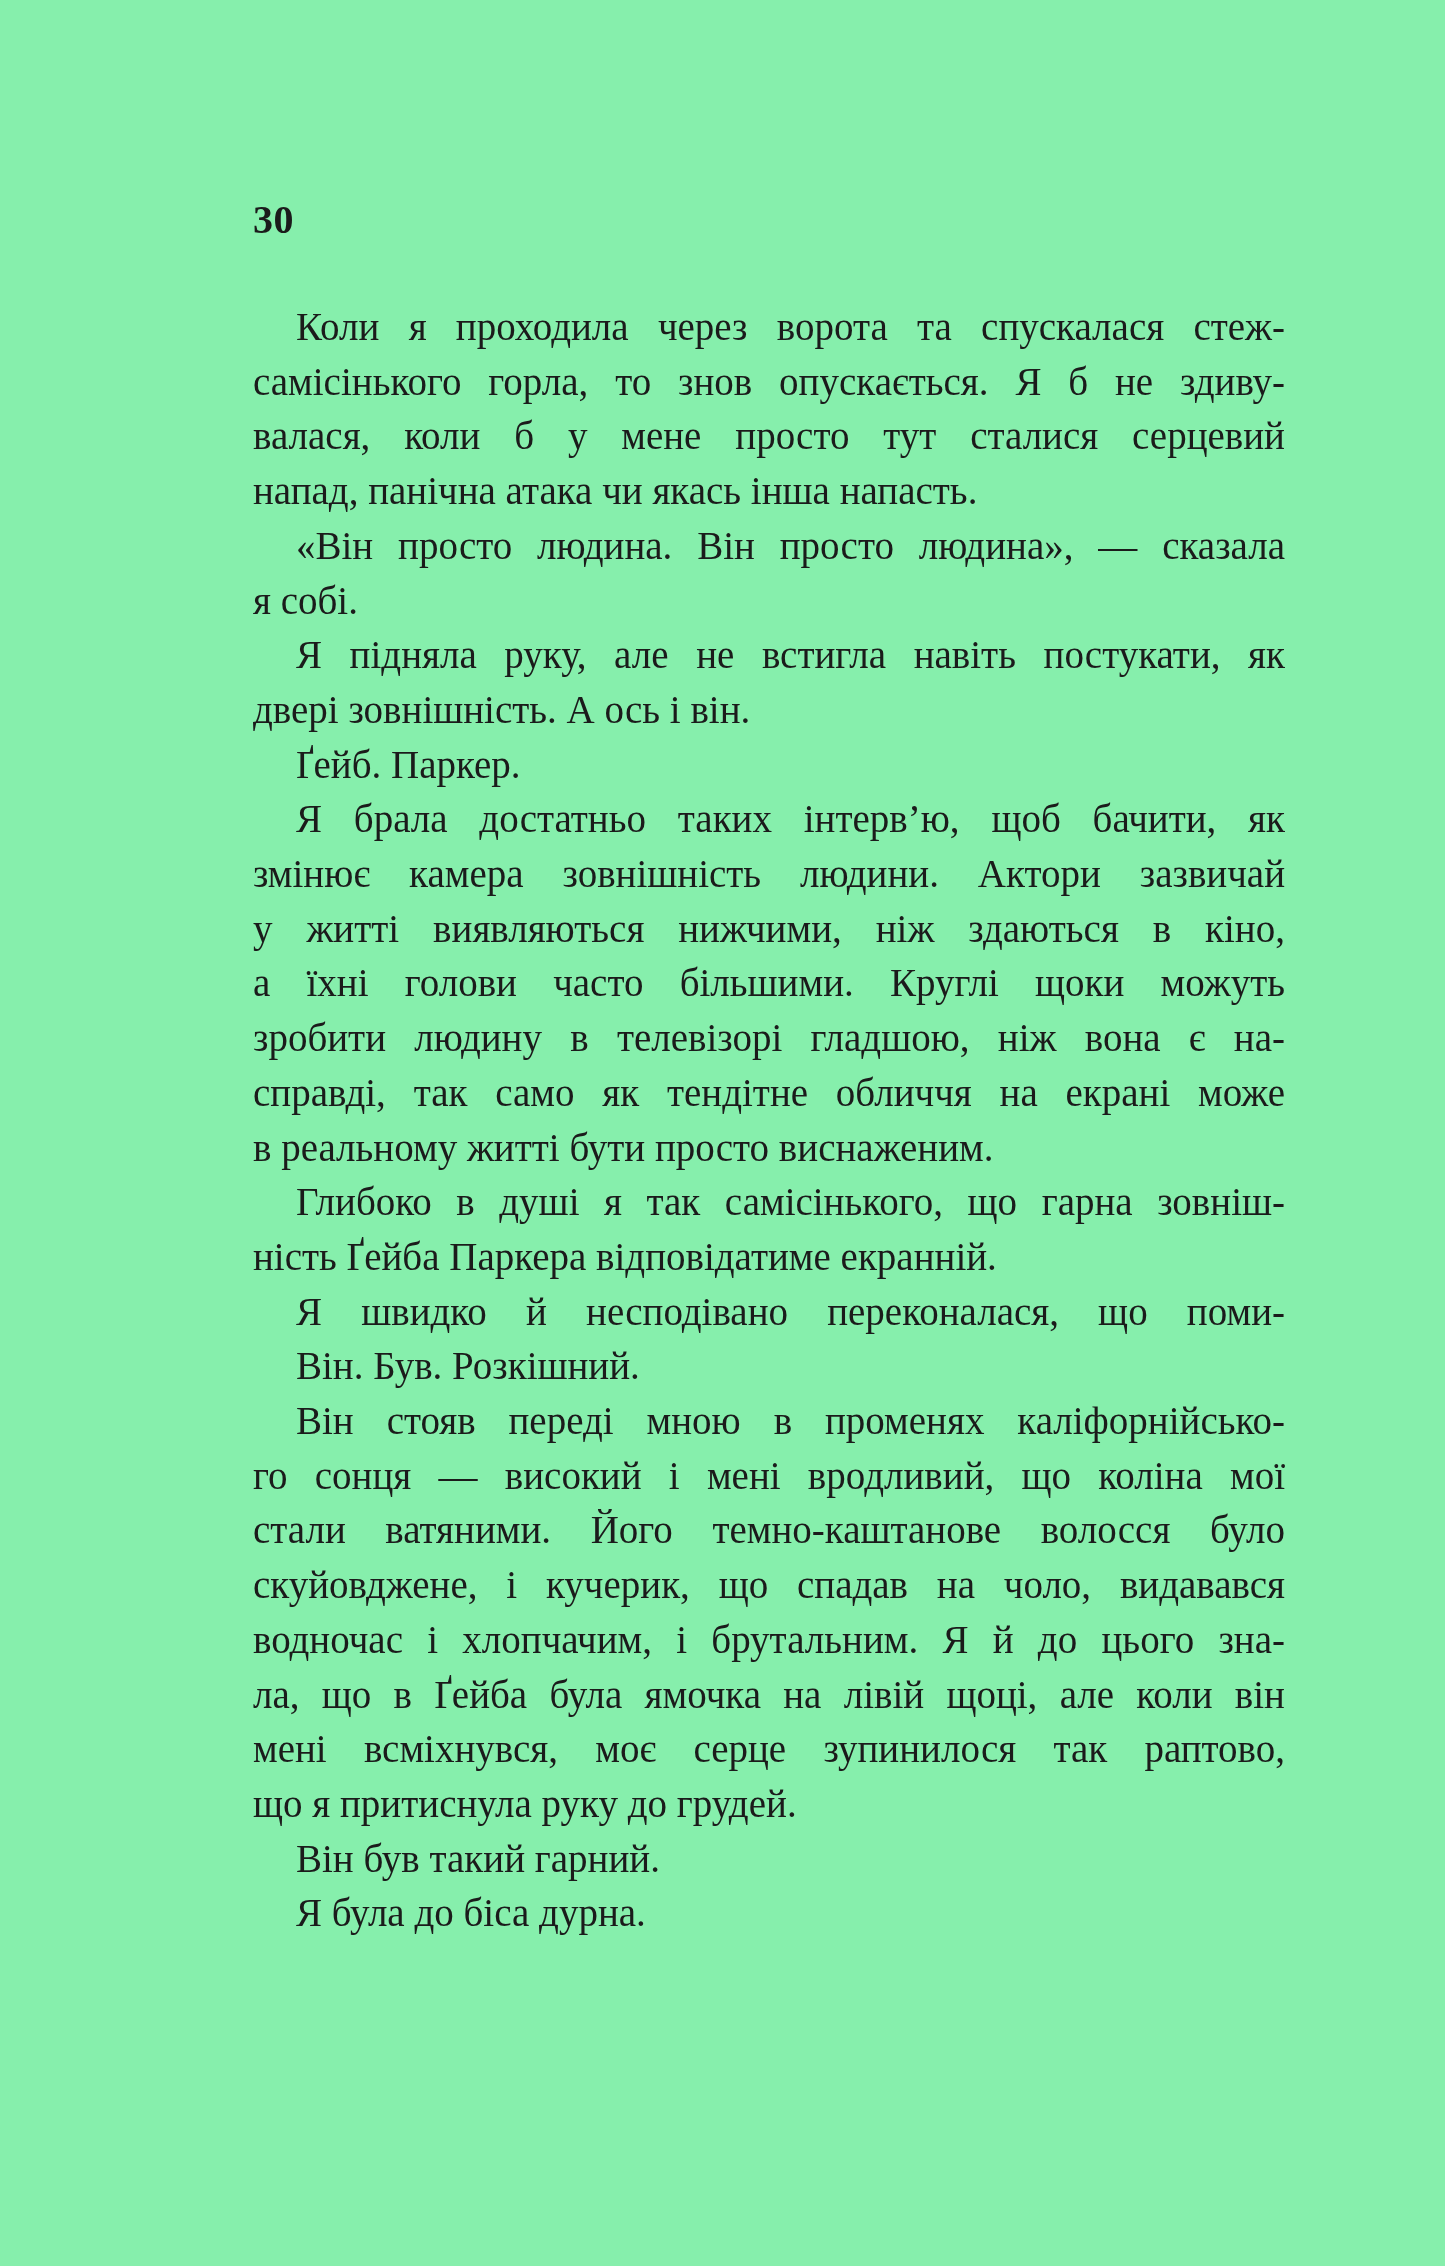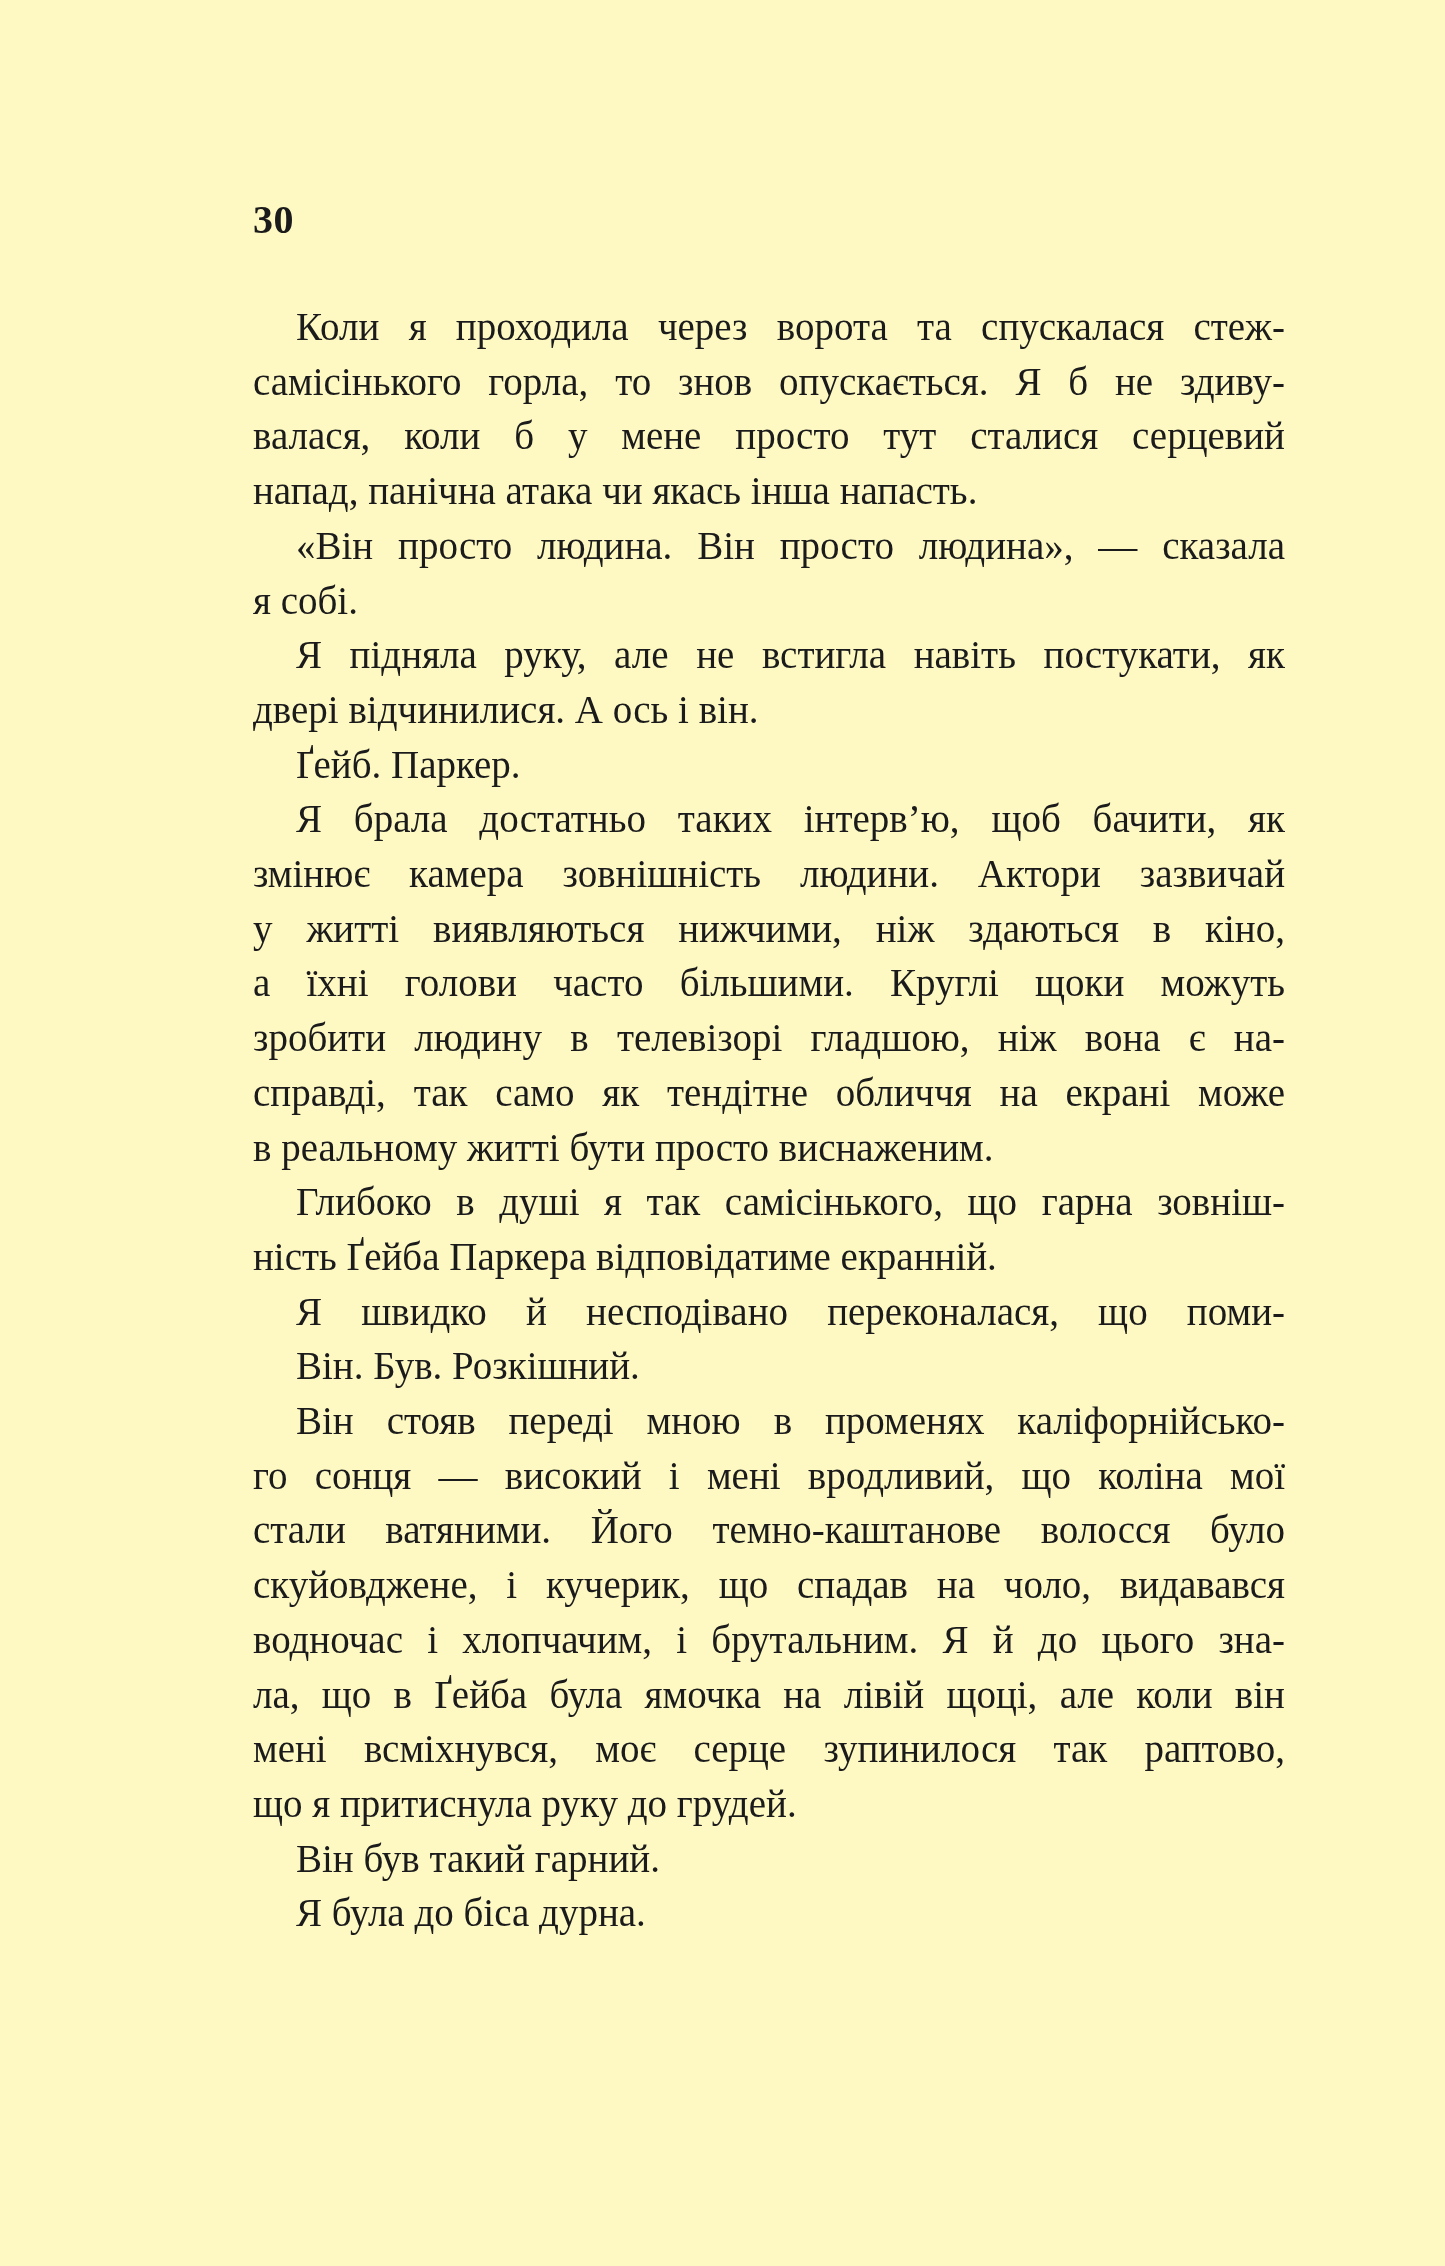--- a/index.html
+++ b/index.html
@@ -42,36 +42,36 @@
   .para .line.last {
     text-align-last: left;
   }
   .para .line.first {
     text-indent: 43px;
   }
 </style>
 </head>
 <body>
 
-<div class="page" style="background: #fef9c3; color: rgb(27, 27, 27);">
+<div class="page" style="background: #86efac; color: rgb(27, 27, 27);">
   <div class="page-number">30</div>
   <div class="body-text" id="text-body">
       <div class="para">
         <div class="line first">Коли я проходила через ворота та спускалася стеж-</div>
         <div class="line">самісінького горла, то знов опускається. Я б не здиву-</div>
         <div class="line">валася, коли б у мене просто тут сталися серцевий</div>
         <div class="line last">напад, панічна атака чи якась інша напасть.</div>
       </div>
       <div class="para">
         <div class="line first">«Він просто людина. Він просто людина», — сказала</div>
         <div class="line last">я собі.</div>
       </div>
       <div class="para">
         <div class="line first">Я підняла руку, але не встигла навіть постукати, як</div>
-        <div class="line last">двері відчинилися. А ось і він.</div>
+        <div class="line last">двері зовнішність. А ось і він.</div>
       </div>
       <div class="para">
         <div class="line first last">Ґейб. Паркер.</div>
       </div>
       <div class="para">
         <div class="line first">Я брала достатньо таких інтерв’ю, щоб бачити, як</div>
         <div class="line">змінює камера зовнішність людини. Актори зазвичай</div>
         <div class="line">у житті виявляються нижчими, ніж здаються в кіно,</div>
         <div class="line">а їхні голови часто більшими. Круглі щоки можуть</div>
         <div class="line">зробити людину в телевізорі гладшою, ніж вона є на-</div>

